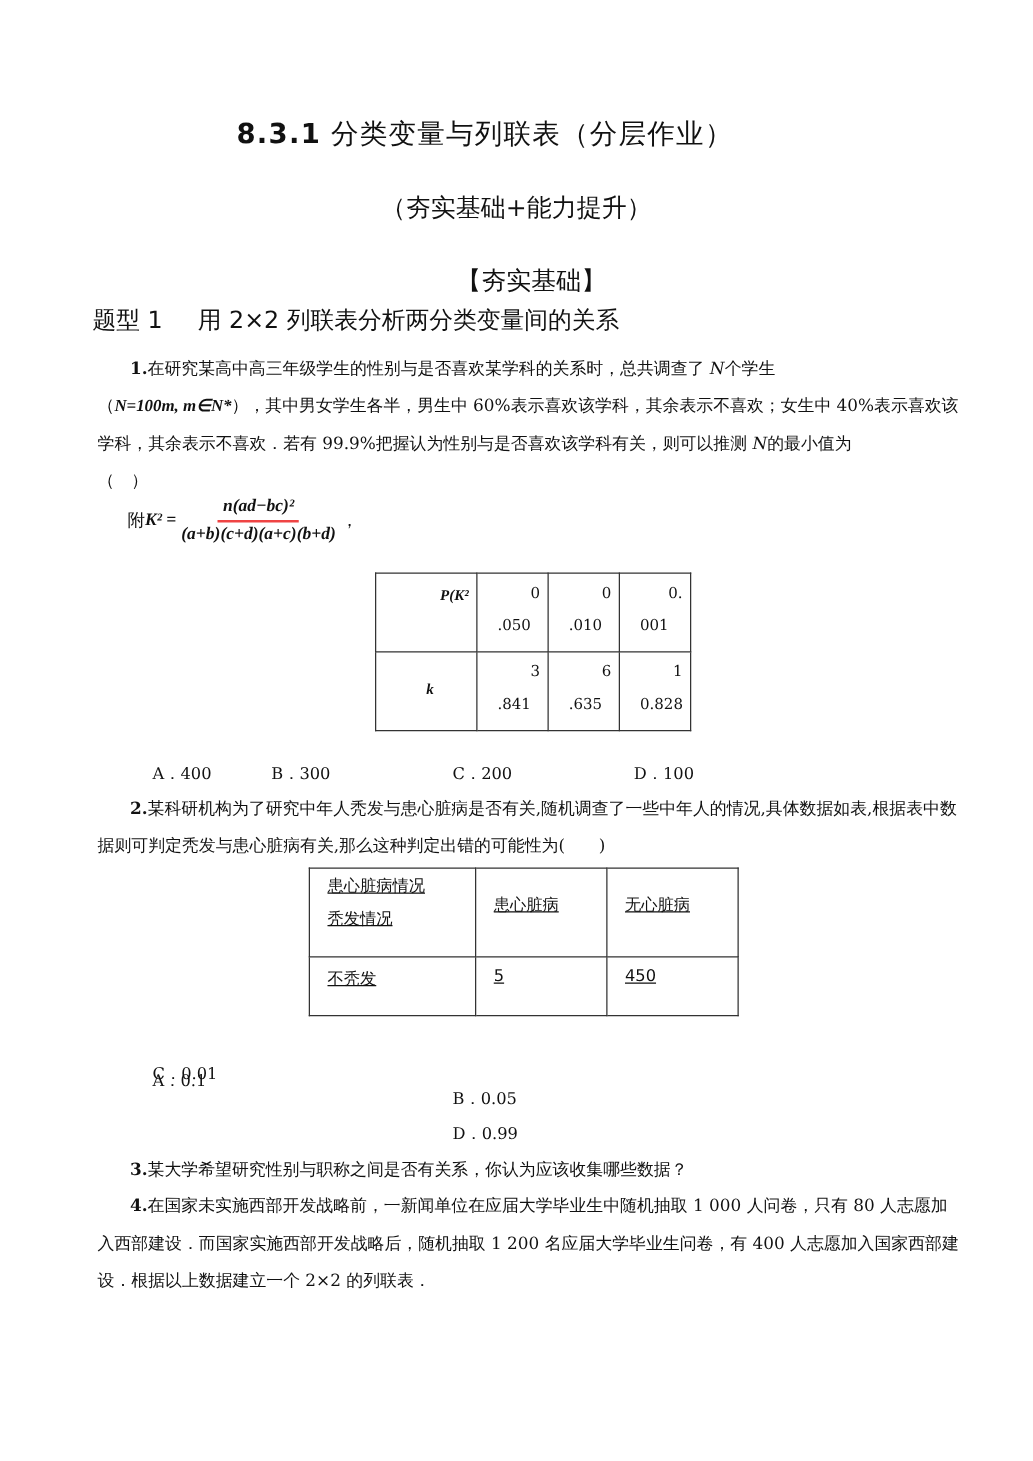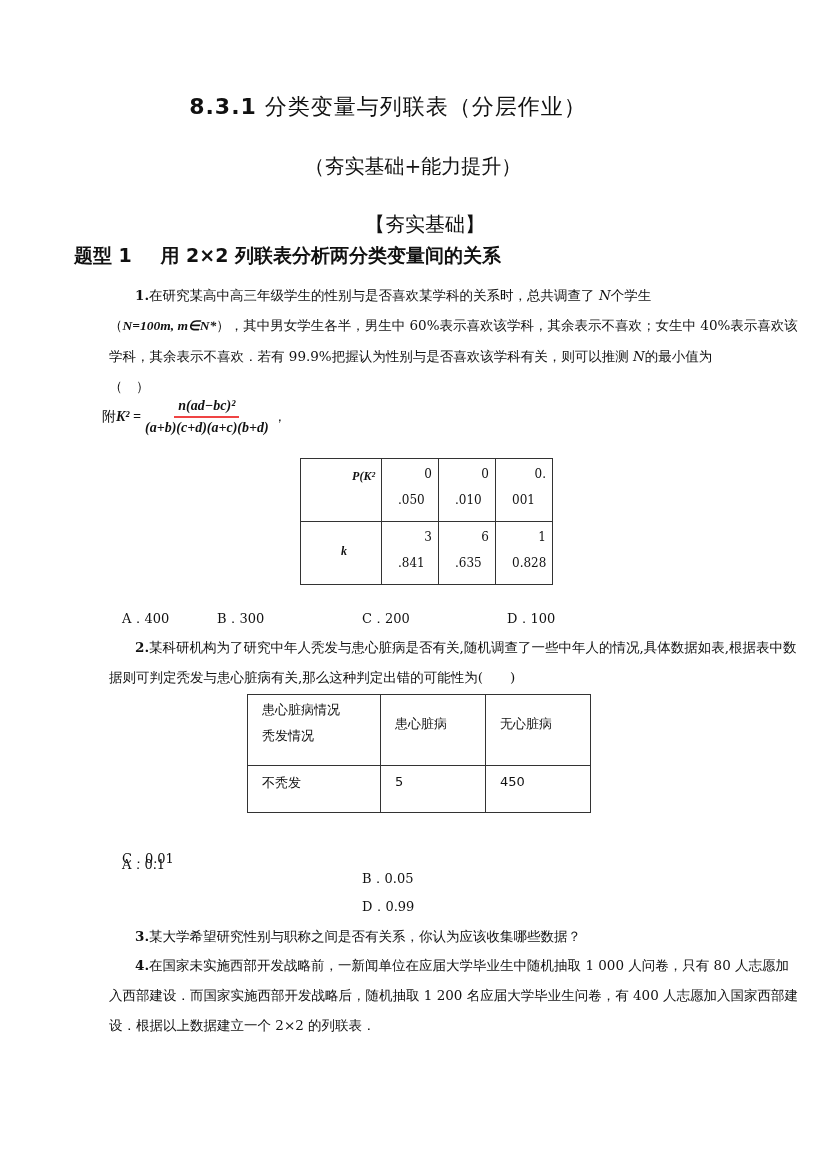--- a/index.html
+++ b/index.html
@@ -4,43 +4,43 @@
 <style>
   html, body { margin: 0; padding: 0; background: #ffffff; }
   body { width: 826px; height: 1169px; position: relative; overflow: hidden;
          font-family: "DejaVu Serif", "Liberation Serif", serif; color: #111; }
   .abs { position: absolute; }
   .title { left: 0; width: 776px; top: 92px; text-align: center; font-size: 22px;
            font-family: "DejaVu Sans", "Liberation Sans", sans-serif; letter-spacing: 1px; }
   .title .num { font-weight: bold; }
   .subtitle { left: 0; width: 826px; top: 153px; text-align: center; font-size: 20px; }
   .section { left: 0; width: 826px; top: 211px; text-align: center; font-size: 20px; padding-left: 24px; box-sizing: border-box; }
-  .h2 { left: 74px; top: 243px; font-size: 19px; font-weight: bold;
+  .h2 { left: 74px; top: 243px; font-size: 19px; font-weight: normal;
         font-family: "DejaVu Sans", "Liberation Sans", sans-serif; }
   .h2 .gap { display: inline-block; width: 22px; }
-  .p { font-size: 13.5px; line-height: 30px; margin-left: 31px; }
+  .p { font-size: 13.5px; line-height: 30px; }
   .q1 { left: 78px; top: 280px; width: 690px; }
   .indent { text-indent: 26px; }
   .qnum { font-weight: bold; }
   .math { font-style: italic; font-weight: bold; font-family: "Liberation Serif", serif; }
   .formula { left: 102px; top: 398px; display: flex; align-items: center; font-size: 14px; }
   .frac { display: inline-flex; flex-direction: column; align-items: center; margin: 0 4px; }
   .frac .numr { border-bottom: 2px solid #ef4444; padding: 0 4px 2px; }
   .frac .den { padding-top: 2px; }
   table { border-collapse: collapse; }
   .t1 { left: 300px; top: 458px; }
   .t1 td { border: 1px solid #333; width: 56px; height: 62px; vertical-align: top; font-size: 12px; padding: 0; position: relative; }
   .t1 td.lbl { width: 80px; }
   .t1 .top { position: absolute; right: 6px; top: 8px; }
   .t1 .bot { position: absolute; left: 16px; top: 34px; }
   .t1 .lblt { position: absolute; right: 6px; top: 10px; }
   .t1 .lblk { position: absolute; left: 40px; top: 22px; }
   .opts1 { top: 610px; font-size: 13px; }
   .q2 { left: 78px; top: 632px; width: 690px; }
-  .t2 { left: 247px; top: 694px; }
+  .t2 { left: 247px; top: 694px; text-decoration: underline; }
   .t2 td { border: 1px solid #333; font-size: 13px; font-family: "DejaVu Sans", "Liberation Sans", sans-serif;
            vertical-align: top; padding: 0 0 0 14px; }
   .t2 .r0 td { height: 68px; }
   .t2 .r1 td, .t2 .r2 td { height: 38px; padding-top: 8px; }
   .t2 .c0 { width: 118px; }
   .t2 .c1 { width: 90px; }
   .t2 .c2 { width: 90px; }
   .t2 .hdtop { line-height: 26px; padding-top: 2px; }
   .t2 .hd { padding-top: 20px; display: block; }
   .opts2 { font-size: 13px; }

